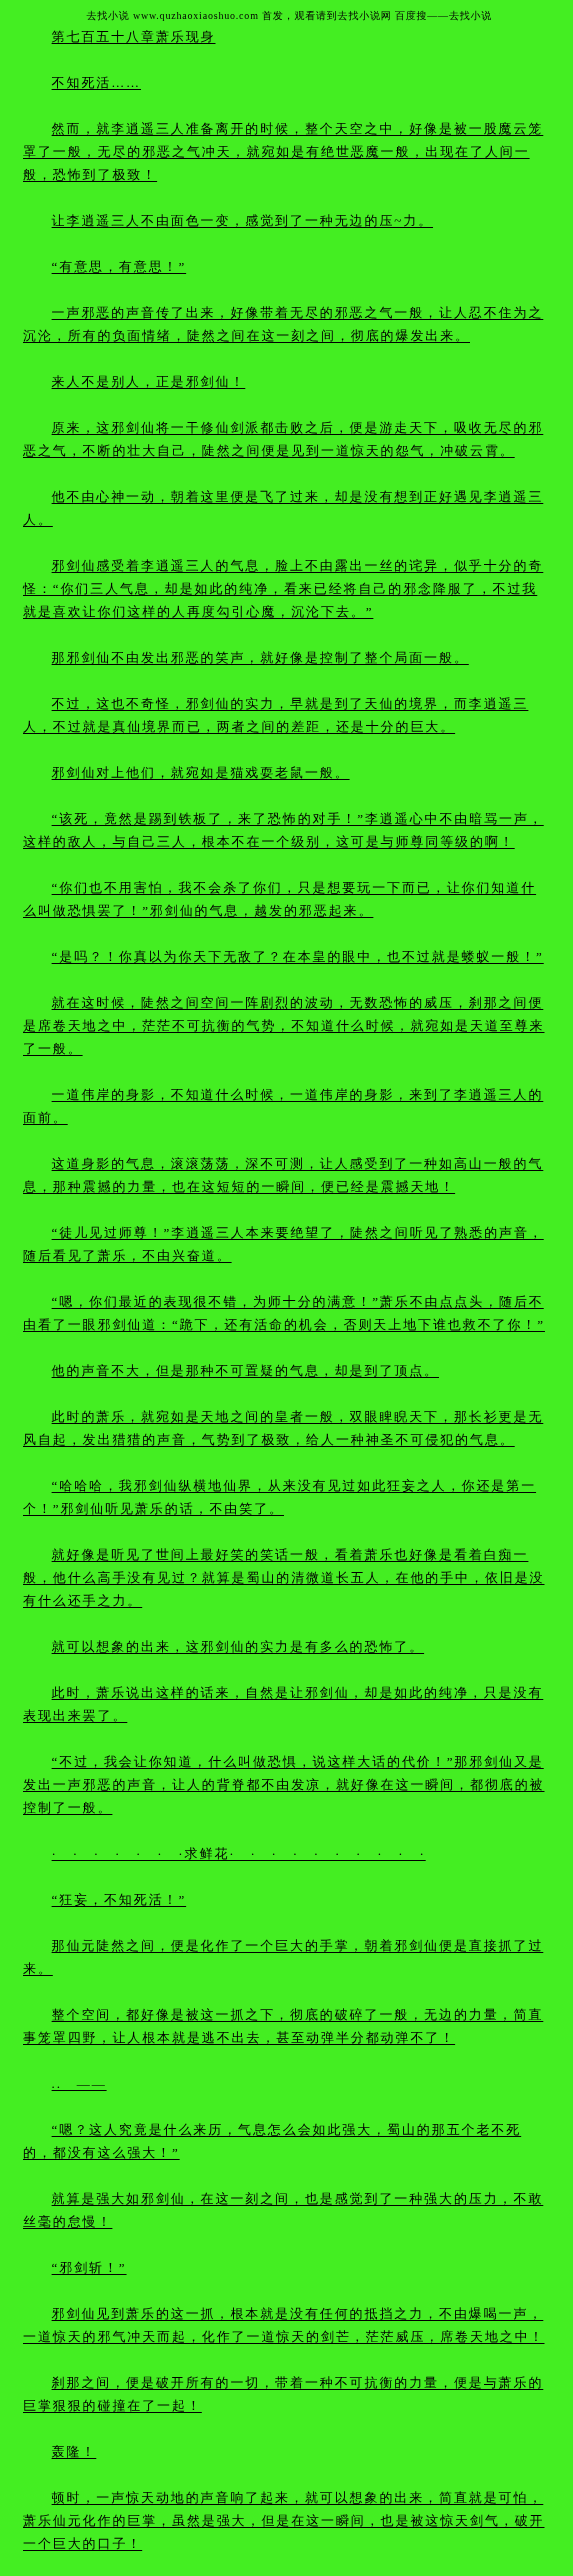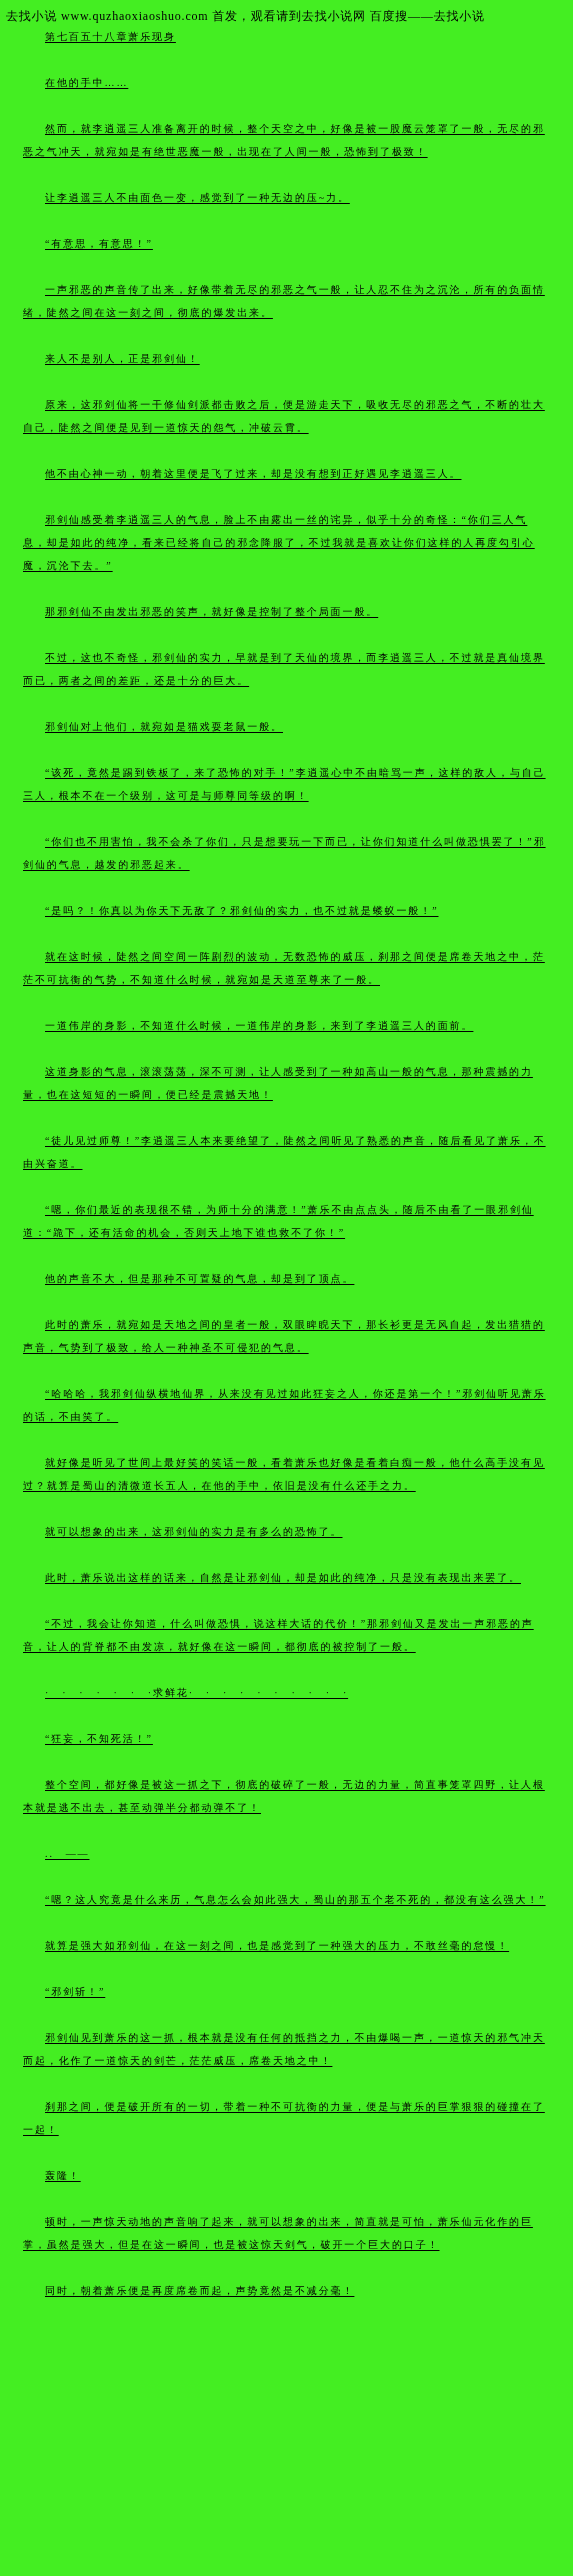--- a/index.html
+++ b/index.html
@@ -8,56 +8,57 @@
   }
   body {
     width: 574px;
     min-height: 2576px;
     background: #44ee22;
     font-family: "Liberation Serif", "DejaVu Serif", serif;
     color: #000000;
     overflow-x: hidden;
   }
   .promo-header {
-    font-size: 12px;
+    font-size: 10px;
     line-height: 18px;
     letter-spacing: 0.8px;
     padding: 6.8px 1.5px 0 6px;
     color: #000000;
     white-space: nowrap;
+    text-align: center;
   }
   .content {
     padding: 0 20px 23px 23px;
   }
   .chapter-title {
     margin-top: 33px;
   }
   .para, .chapter-title {
-    font-size: 10px;
+    font-size: 13px;
     line-height: 23px;
     letter-spacing: 1.9px;
     margin: 0 8px 23px 0;
     text-indent: 2.2em;
     text-decoration: underline;
     text-underline-offset: 2.3px;
     color: #000000;
     word-break: break-all;
   }
 </style>
 </head>
 <body style="background: rgb(68, 238, 34); color: rgb(0, 0, 0);">
 
 <div class="promo-header">去找小说 www.quzhaoxiaoshuo.com 首发，观看请到去找小说网 百度搜——去找小说</div>
 
 <div class="content">
   <div class="chapter-title">第七百五十八章萧乐现身</div>
 
   <div>
 
-      <p class="para">在他的手中……</p>
+      <p class="para">不知死活……</p>
 
       <p class="para">然而，就李逍遥三人准备离开的时候，整个天空之中，好像是被一股魔云笼罩了一般，无尽的邪恶之气冲天，就宛如是有绝世恶魔一般，出现在了人间一般，恐怖到了极致！</p>
 
       <p class="para">让李逍遥三人不由面色一变，感觉到了一种无边的压~力。</p>
 
       <p class="para">“有意思，有意思！”</p>
 
       <p class="para">一声邪恶的声音传了出来，好像带着无尽的邪恶之气一般，让人忍不住为之沉沦，所有的负面情绪，陡然之间在这一刻之间，彻底的爆发出来。</p>
 
       <p class="para">来人不是别人，正是邪剑仙！</p>
@@ -71,21 +72,21 @@
       <p class="para">那邪剑仙不由发出邪恶的笑声，就好像是控制了整个局面一般。</p>
 
       <p class="para">不过，这也不奇怪，邪剑仙的实力，早就是到了天仙的境界，而李逍遥三人，不过就是真仙境界而已，两者之间的差距，还是十分的巨大。</p>
 
       <p class="para">邪剑仙对上他们，就宛如是猫戏耍老鼠一般。</p>
 
       <p class="para">“该死，竟然是踢到铁板了，来了恐怖的对手！”李逍遥心中不由暗骂一声，这样的敌人，与自己三人，根本不在一个级别，这可是与师尊同等级的啊！</p>
 
       <p class="para">“你们也不用害怕，我不会杀了你们，只是想要玩一下而已，让你们知道什么叫做恐惧罢了！”邪剑仙的气息，越发的邪恶起来。</p>
 
-      <p class="para">“是吗？！你真以为你天下无敌了？邪剑仙的实力，也不过就是蝼蚁一般！”</p>
+      <p class="para">“是吗？！你真以为你天下无敌了？在本皇的眼中，也不过就是蝼蚁一般！”</p>
 
       <p class="para">就在这时候，陡然之间空间一阵剧烈的波动，无数恐怖的威压，刹那之间便是席卷天地之中，茫茫不可抗衡的气势，不知道什么时候，就宛如是天道至尊来了一般。</p>
 
       <p class="para">一道伟岸的身影，不知道什么时候，一道伟岸的身影，来到了李逍遥三人的面前。</p>
 
       <p class="para">这道身影的气息，滚滚荡荡，深不可测，让人感受到了一种如高山一般的气息，那种震撼的力量，也在这短短的一瞬间，便已经是震撼天地！</p>
 
       <p class="para">“徒儿见过师尊！”李逍遥三人本来要绝望了，陡然之间听见了熟悉的声音，随后看见了萧乐，不由兴奋道。</p>
 
       <p class="para">“嗯，你们最近的表现很不错，为师十分的满意！”萧乐不由点点头，随后不由看了一眼邪剑仙道：“跪下，还有活命的机会，否则天上地下谁也救不了你！”</p>
@@ -102,20 +103,21 @@
 
       <p class="para">此时，萧乐说出这样的话来，自然是让邪剑仙，却是如此的纯净，只是没有表现出来罢了。</p>
 
       <p class="para">“不过，我会让你知道，什么叫做恐惧，说这样大话的代价！”那邪剑仙又是发出一声邪恶的声音，让人的背脊都不由发凉，就好像在这一瞬间，都彻底的被控制了一般。</p>
 
       <p class="para">·　·　·　·　·　·　·求鲜花·　·　·　·　·　·　·　·　·　·</p>
 
       <p class="para">“狂妄，不知死活！”</p>
 
 
+      <p class="para">那仙元陡然之间，便是化作了一个巨大的手掌，朝着邪剑仙便是直接抓了过来。</p>
 
       <p class="para">整个空间，都好像是被这一抓之下，彻底的破碎了一般，无边的力量，简直事笼罩四野，让人根本就是逃不出去，甚至动弹半分都动弹不了！</p>
 
       <p class="para">..　——</p>
 
       <p class="para">“嗯？这人究竟是什么来历，气息怎么会如此强大，蜀山的那五个老不死的，都没有这么强大！”</p>
 
 
       <p class="para">就算是强大如邪剑仙，在这一刻之间，也是感觉到了一种强大的压力，不敢丝毫的怠慢！</p>
 

